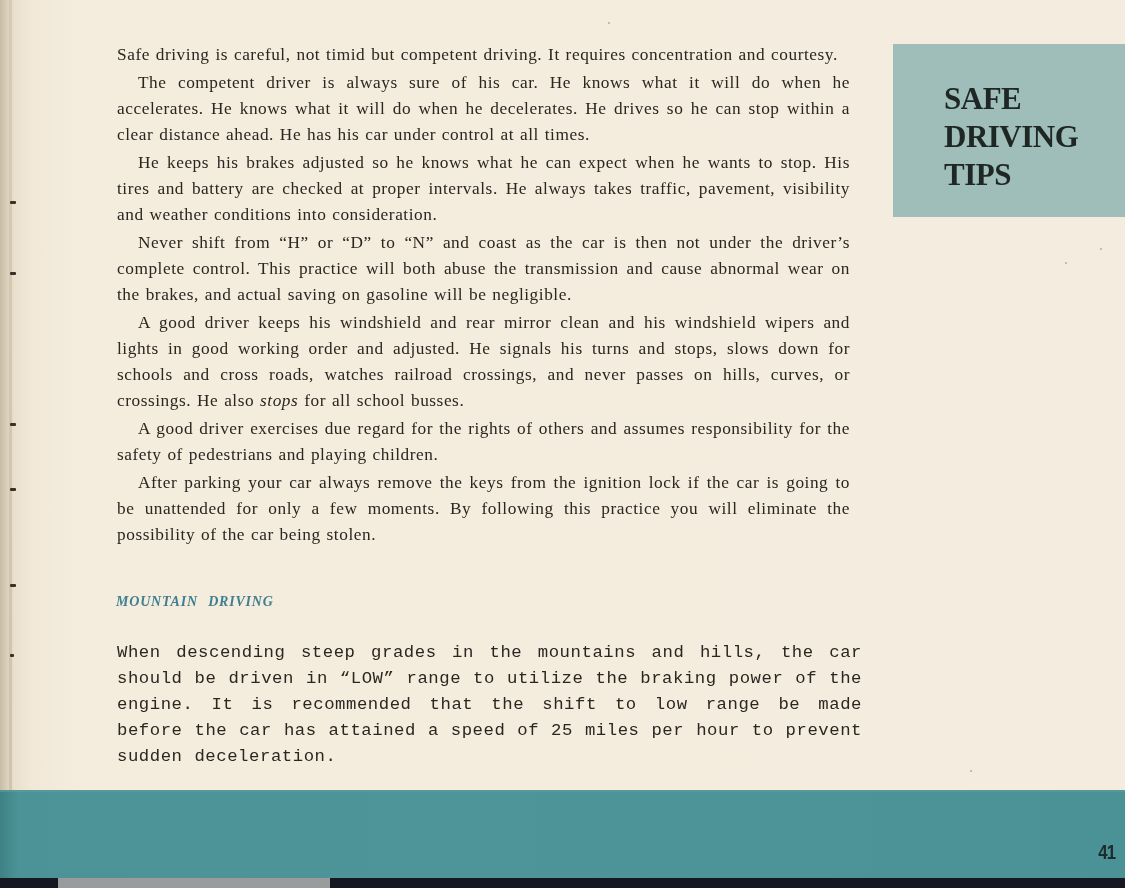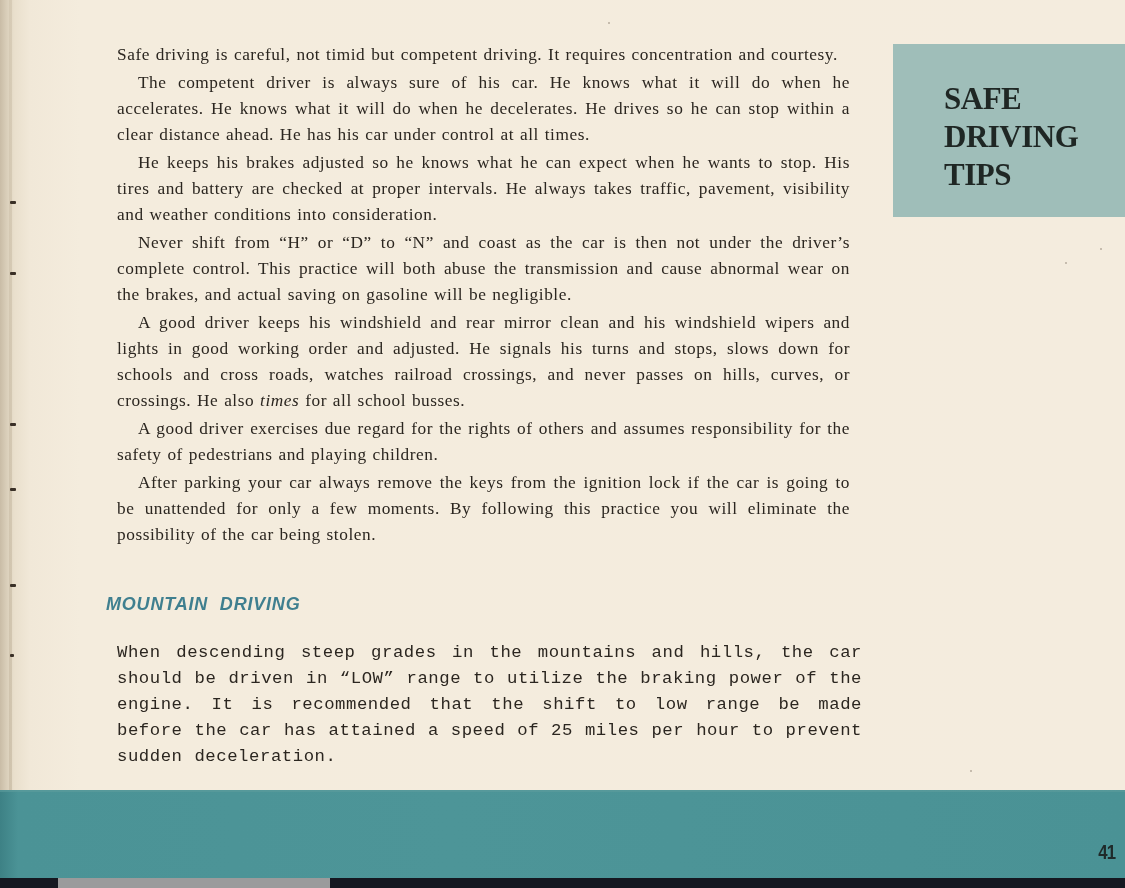--- a/index.html
+++ b/index.html
@@ -56,28 +56,28 @@
     }
     .body-text p.indent {
       text-indent: 21px;
       margin-top: 2px;
     }
     .body-text em {
       font-style: italic;
     }
     .section-heading {
       position: absolute;
-      left: 106px;
+      left: 116px;
       top: 594px;
       margin: 0;
       color: #3f7f8f;
-      font-family: Liberation Sans, sans-serif;
+      font-family: Liberation Serif, serif;
       font-weight: bold;
       font-style: italic;
-      font-size: 18px;
+      font-size: 14px;
       letter-spacing: 0.8px;
       word-spacing: 6px;
     }
     .section-body {
       position: absolute;
       left: 117px;
       top: 640px;
       width: 745px;
       color: #2b2620;
       font-family: Liberation Mono, monospace;
@@ -190,21 +190,21 @@
       <span>DRIVING</span>
       <span>TIPS</span>
     </h1>
   </div>
 
   <div class="body-text">
     <p>Safe driving is careful, not timid but competent driving. It requires concentration and courtesy.</p>
     <p class="indent">The competent driver is always sure of his car. He knows what it will do when he accelerates. He knows what it will do when he decelerates. He drives so he can stop within a clear distance ahead. He has his car under control at all times.</p>
     <p class="indent">He keeps his brakes adjusted so he knows what he can expect when he wants to stop. His tires and battery are checked at proper intervals. He always takes traffic, pavement, visibility and weather conditions into consideration.</p>
     <p class="indent">Never shift from “H” or “D” to “N” and coast as the car is then not under the driver’s complete control. This practice will both abuse the transmission and cause abnormal wear on the brakes, and actual saving on gasoline will be negligible.</p>
-    <p class="indent"><span>A good driver keeps his windshield and rear mirror clean and his windshield wipers and lights in good working order and adjusted. He signals his turns and stops, slows down for schools and cross roads, watches railroad crossings, and never passes on hills, curves, or crossings. He also </span><em>times</em><span> for all school busses.</span></p>
+    <p class="indent"><span>A good driver keeps his windshield and rear mirror clean and his windshield wipers and lights in good working order and adjusted. He signals his turns and stops, slows down for schools and cross roads, watches railroad crossings, and never passes on hills, curves, or crossings. He also </span><em>stops</em><span> for all school busses.</span></p>
     <p class="indent">A good driver exercises due regard for the rights of others and assumes responsibility for the safety of pedestrians and playing children.</p>
     <p class="indent">After parking your car always remove the keys from the ignition lock if the car is going to be unattended for only a few moments. By following this practice you will eliminate the possibility of the car being stolen.</p>
   </div>
 
   <h2 class="section-heading">MOUNTAIN DRIVING</h2>
 
   <p class="section-body">When descending steep grades in the mountains and hills, the car should be driven in “LOW” range to utilize the braking power of the engine. It is recommended that the shift to low range be made before the car has attained a speed of 25 miles per hour to prevent sudden deceleration.</p>
 
   <div class="bottom-band">
     <div class="top-edge"></div>

